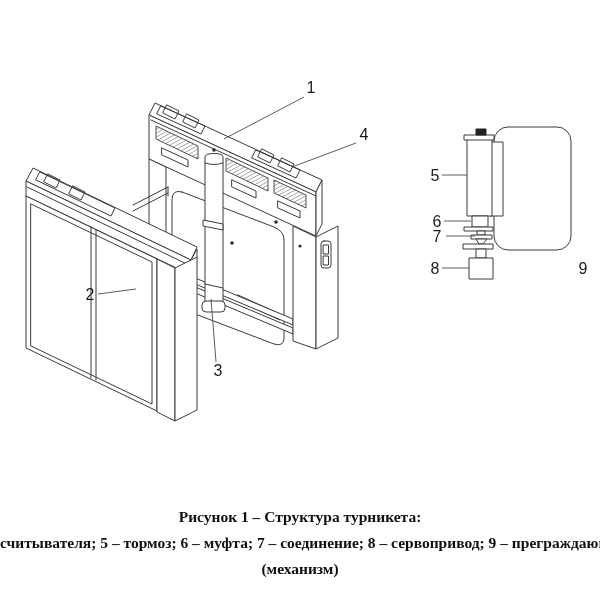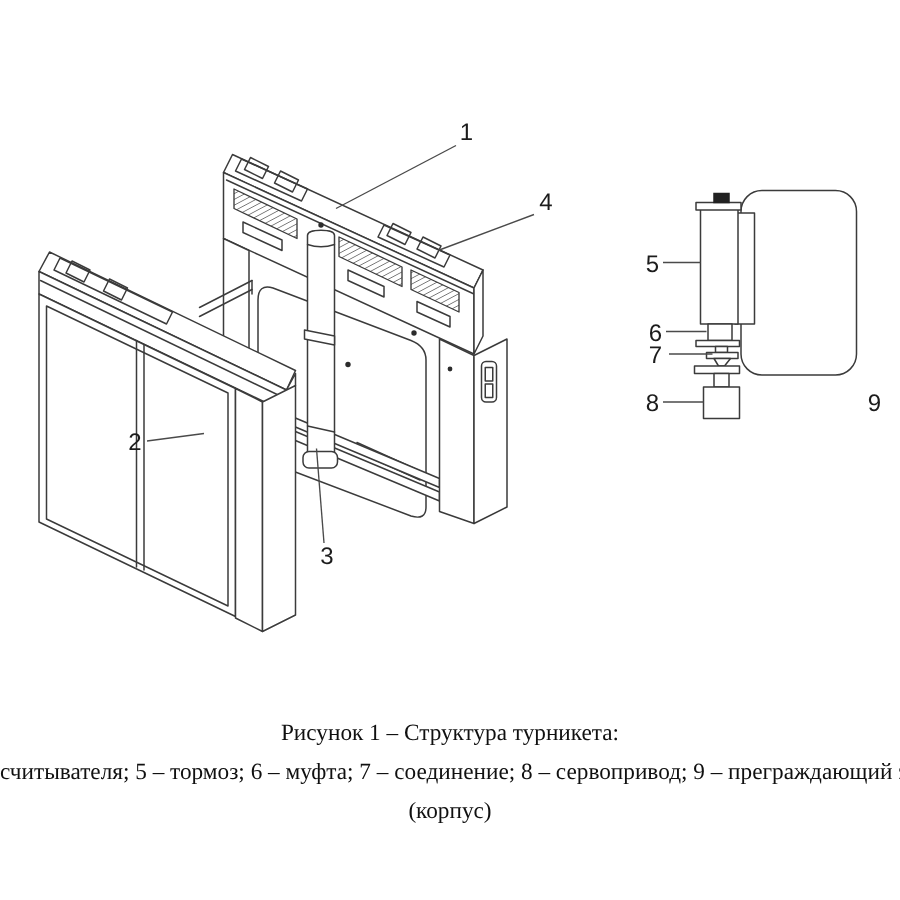--- a/index.html
+++ b/index.html
@@ -7,22 +7,22 @@
         font-family:"Liberation Serif",serif;}
   .figure-wrap{position:absolute;left:0;top:0;width:600px;height:475px;}
   svg{display:block;}
   svg *{vector-effect:non-scaling-stroke;}
   .ln{fill:none;stroke:#3b3b3b;stroke-width:1;stroke-linejoin:round;stroke-linecap:round;}
   .fw{fill:#ffffff;stroke:#3b3b3b;stroke-width:1;stroke-linejoin:round;}
   .fh{stroke:#3b3b3b;stroke-width:0.9;stroke-linejoin:round;}
   .dot{fill:#2c2c2c;stroke:none;}
   .callout{font-family:"Liberation Sans",sans-serif;font-size:16px;fill:#1c1c1c;}
   .leader{fill:none;stroke:#4a4a4a;stroke-width:0.9;}
-  .caption{position:absolute;left:0;top:476px;width:600px;text-align:center;
-           font-size:15.5px;line-height:26px;color:#101010;}
+  .caption{position:absolute;left:0;top:504px;width:600px;text-align:center;
+           font-size:15.5px;line-height:26px;color:#101010;font-weight:bold;}
   .caption div{white-space:nowrap;}
 </style>
 </head>
 <body>
 
 <div class="page">
 
   <div class="figure-wrap">
     <svg width="600" height="475" viewBox="0 0 600 475">
       <defs>
@@ -161,16 +161,16 @@
         <text class="callout" x="437" y="242" text-anchor="middle">7</text>
         <text class="callout" x="435" y="274" text-anchor="middle">8</text>
         <text class="callout" x="583" y="274" text-anchor="middle">9</text>
       </g>
     </svg>
   </div>
 
   <div class="caption">
     <div>Рисунок 1 – Структура турникета:</div>
     <div>считывателя; 5 – тормоз; 6 – муфта; 7 – соединение; 8 – сервопривод; 9 – преграждающий элемент</div>
-    <div>(корпус)</div>
+    <div>(механизм)</div>
   </div>
 
 </div>
 
 </body></html>

